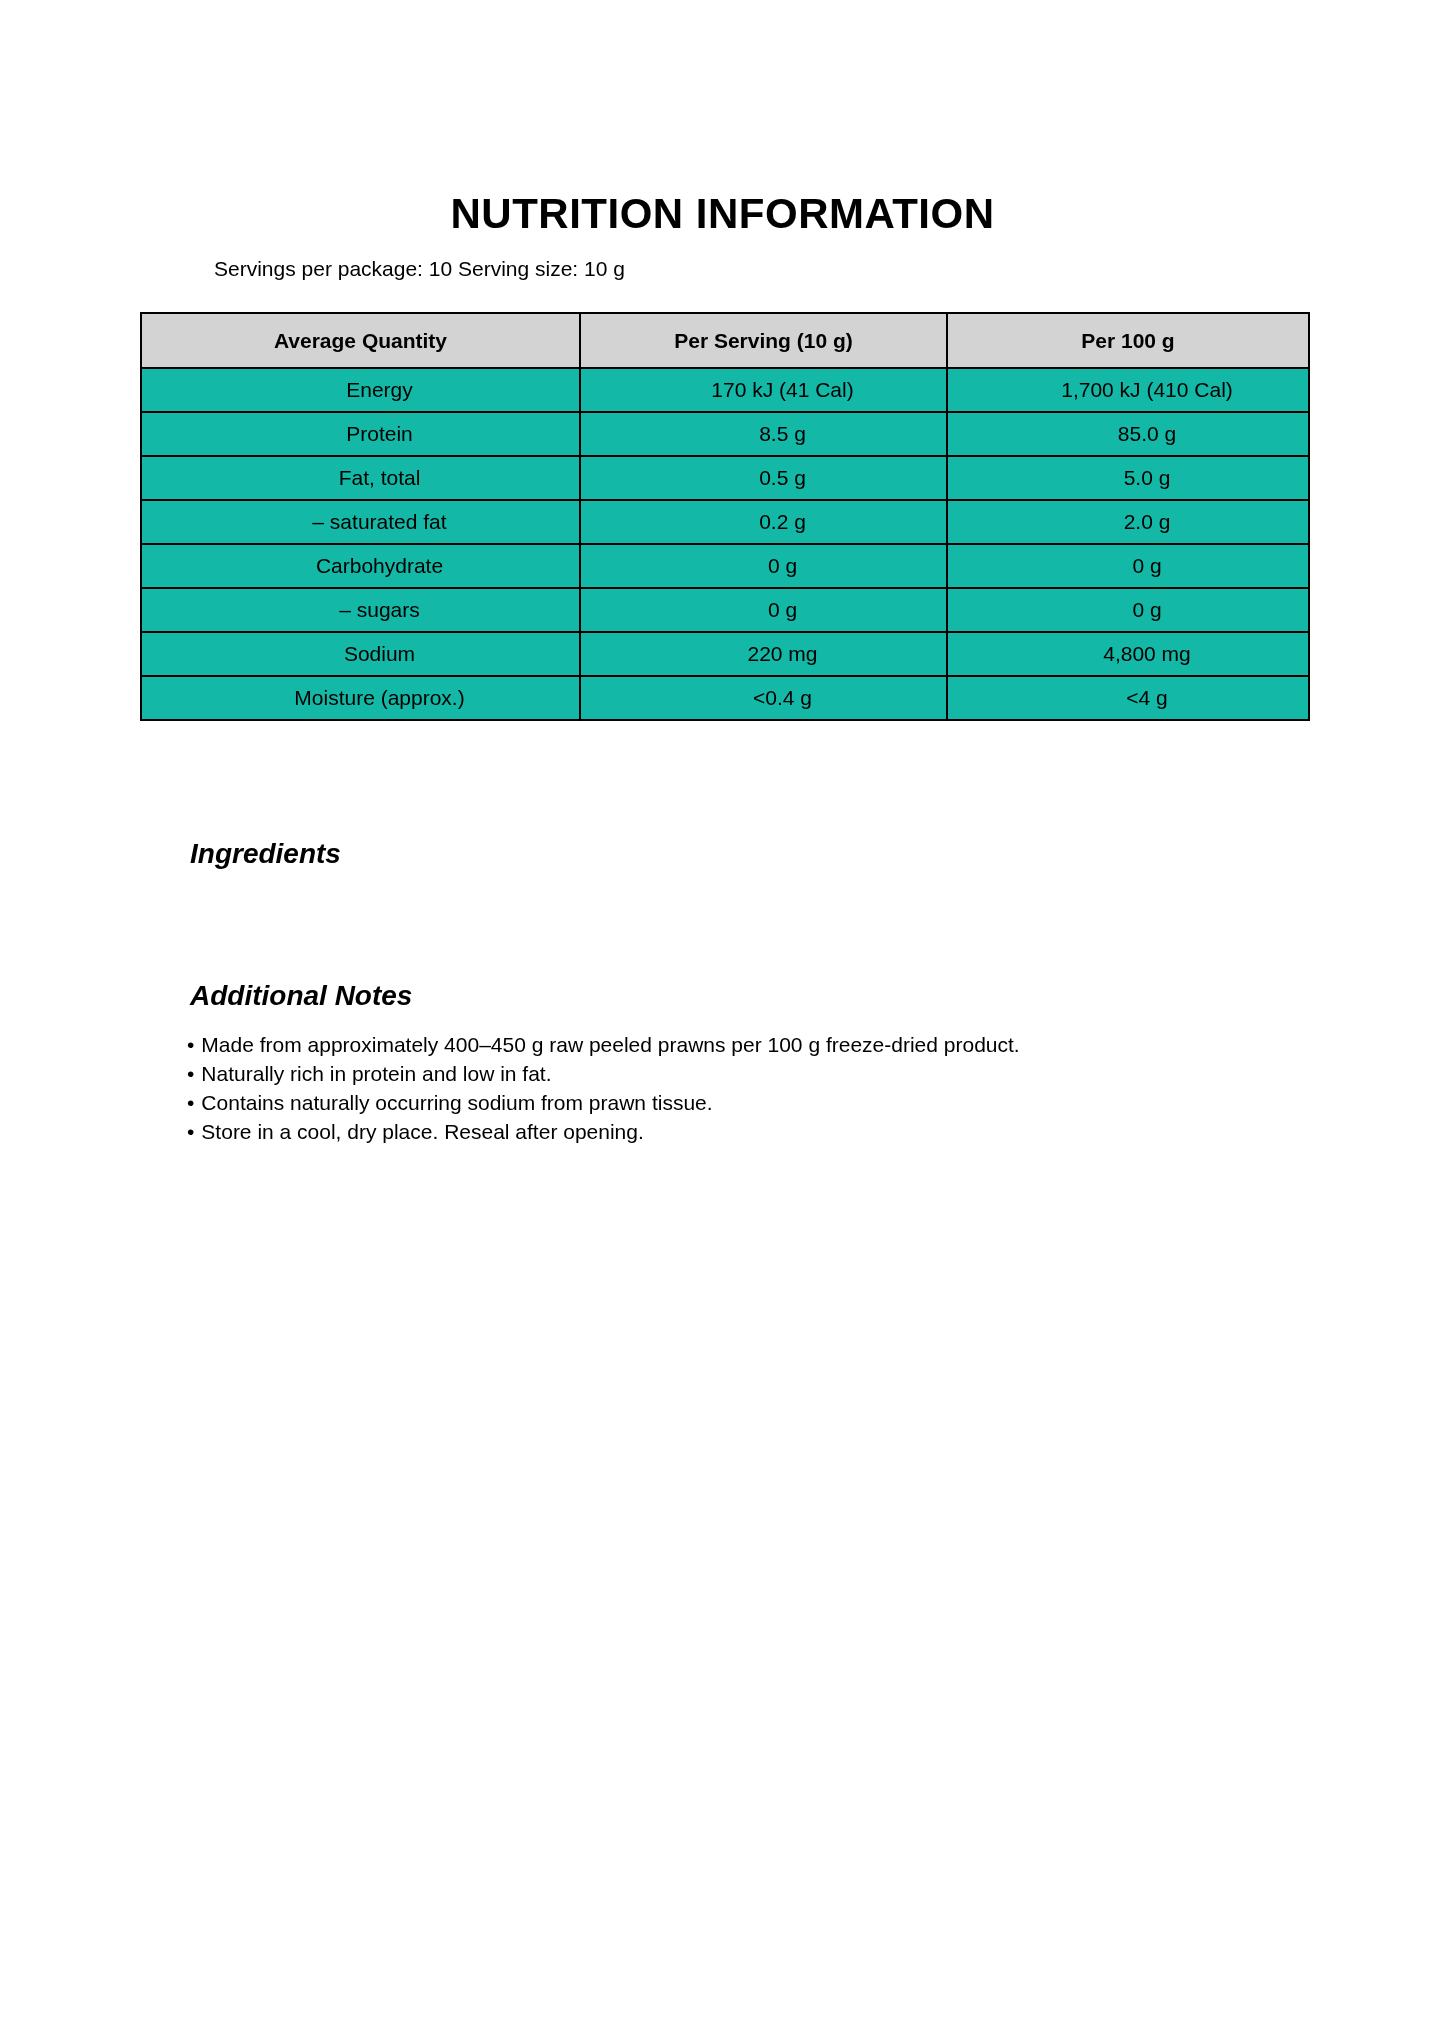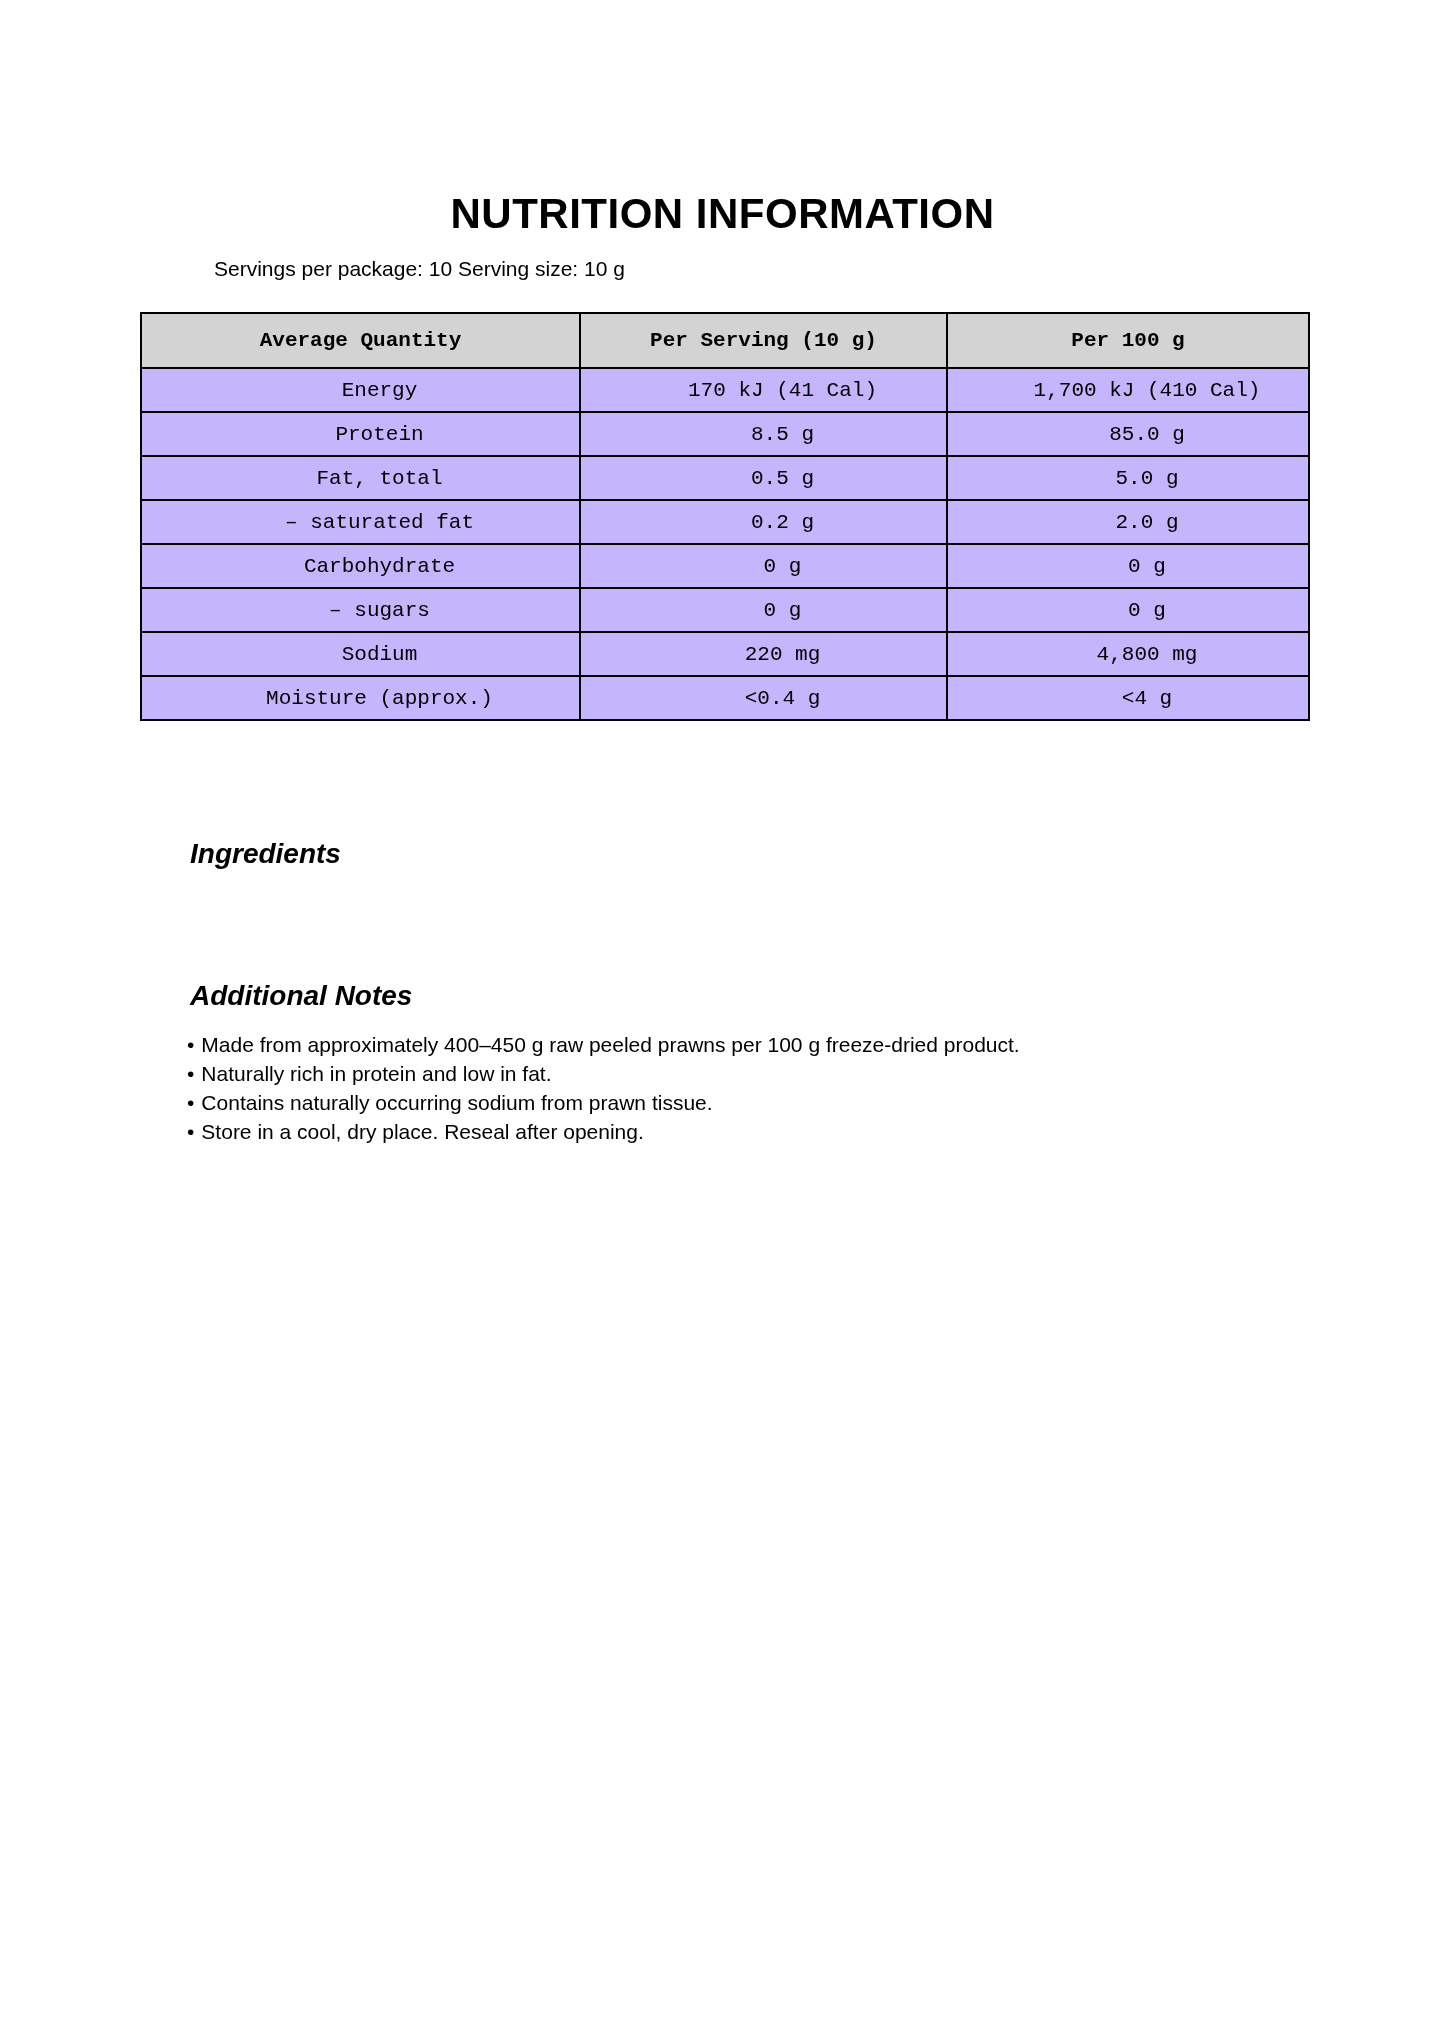--- a/index.html
+++ b/index.html
@@ -40,28 +40,27 @@
     border-collapse: collapse;
     table-layout: fixed;
   }
   table.nutrition th,
   table.nutrition td {
     border: 2px solid #000000;
     text-align: center;
     vertical-align: middle;
     font-size: 21px;
     padding: 0 6px;
-    font-family: Liberation Mono, monospace;
   }
   table.nutrition th {
     height: 55px;
     font-weight: bold;
     background: #d3d3d3;
   }
-  table.nutrition td { height: 44px; background: #c4b5fd; padding-left: 44px; }
+  table.nutrition td { height: 44px; background: #14b8a6; padding-left: 44px; }
   .section-heading {
     position: absolute;
     left: 190px;
     font-size: 28px;
     font-weight: bold;
     font-style: italic;
   }
   .heading-ingredients { top: 838px; }
   .heading-notes { top: 980px; }
   .ingredients-body {

